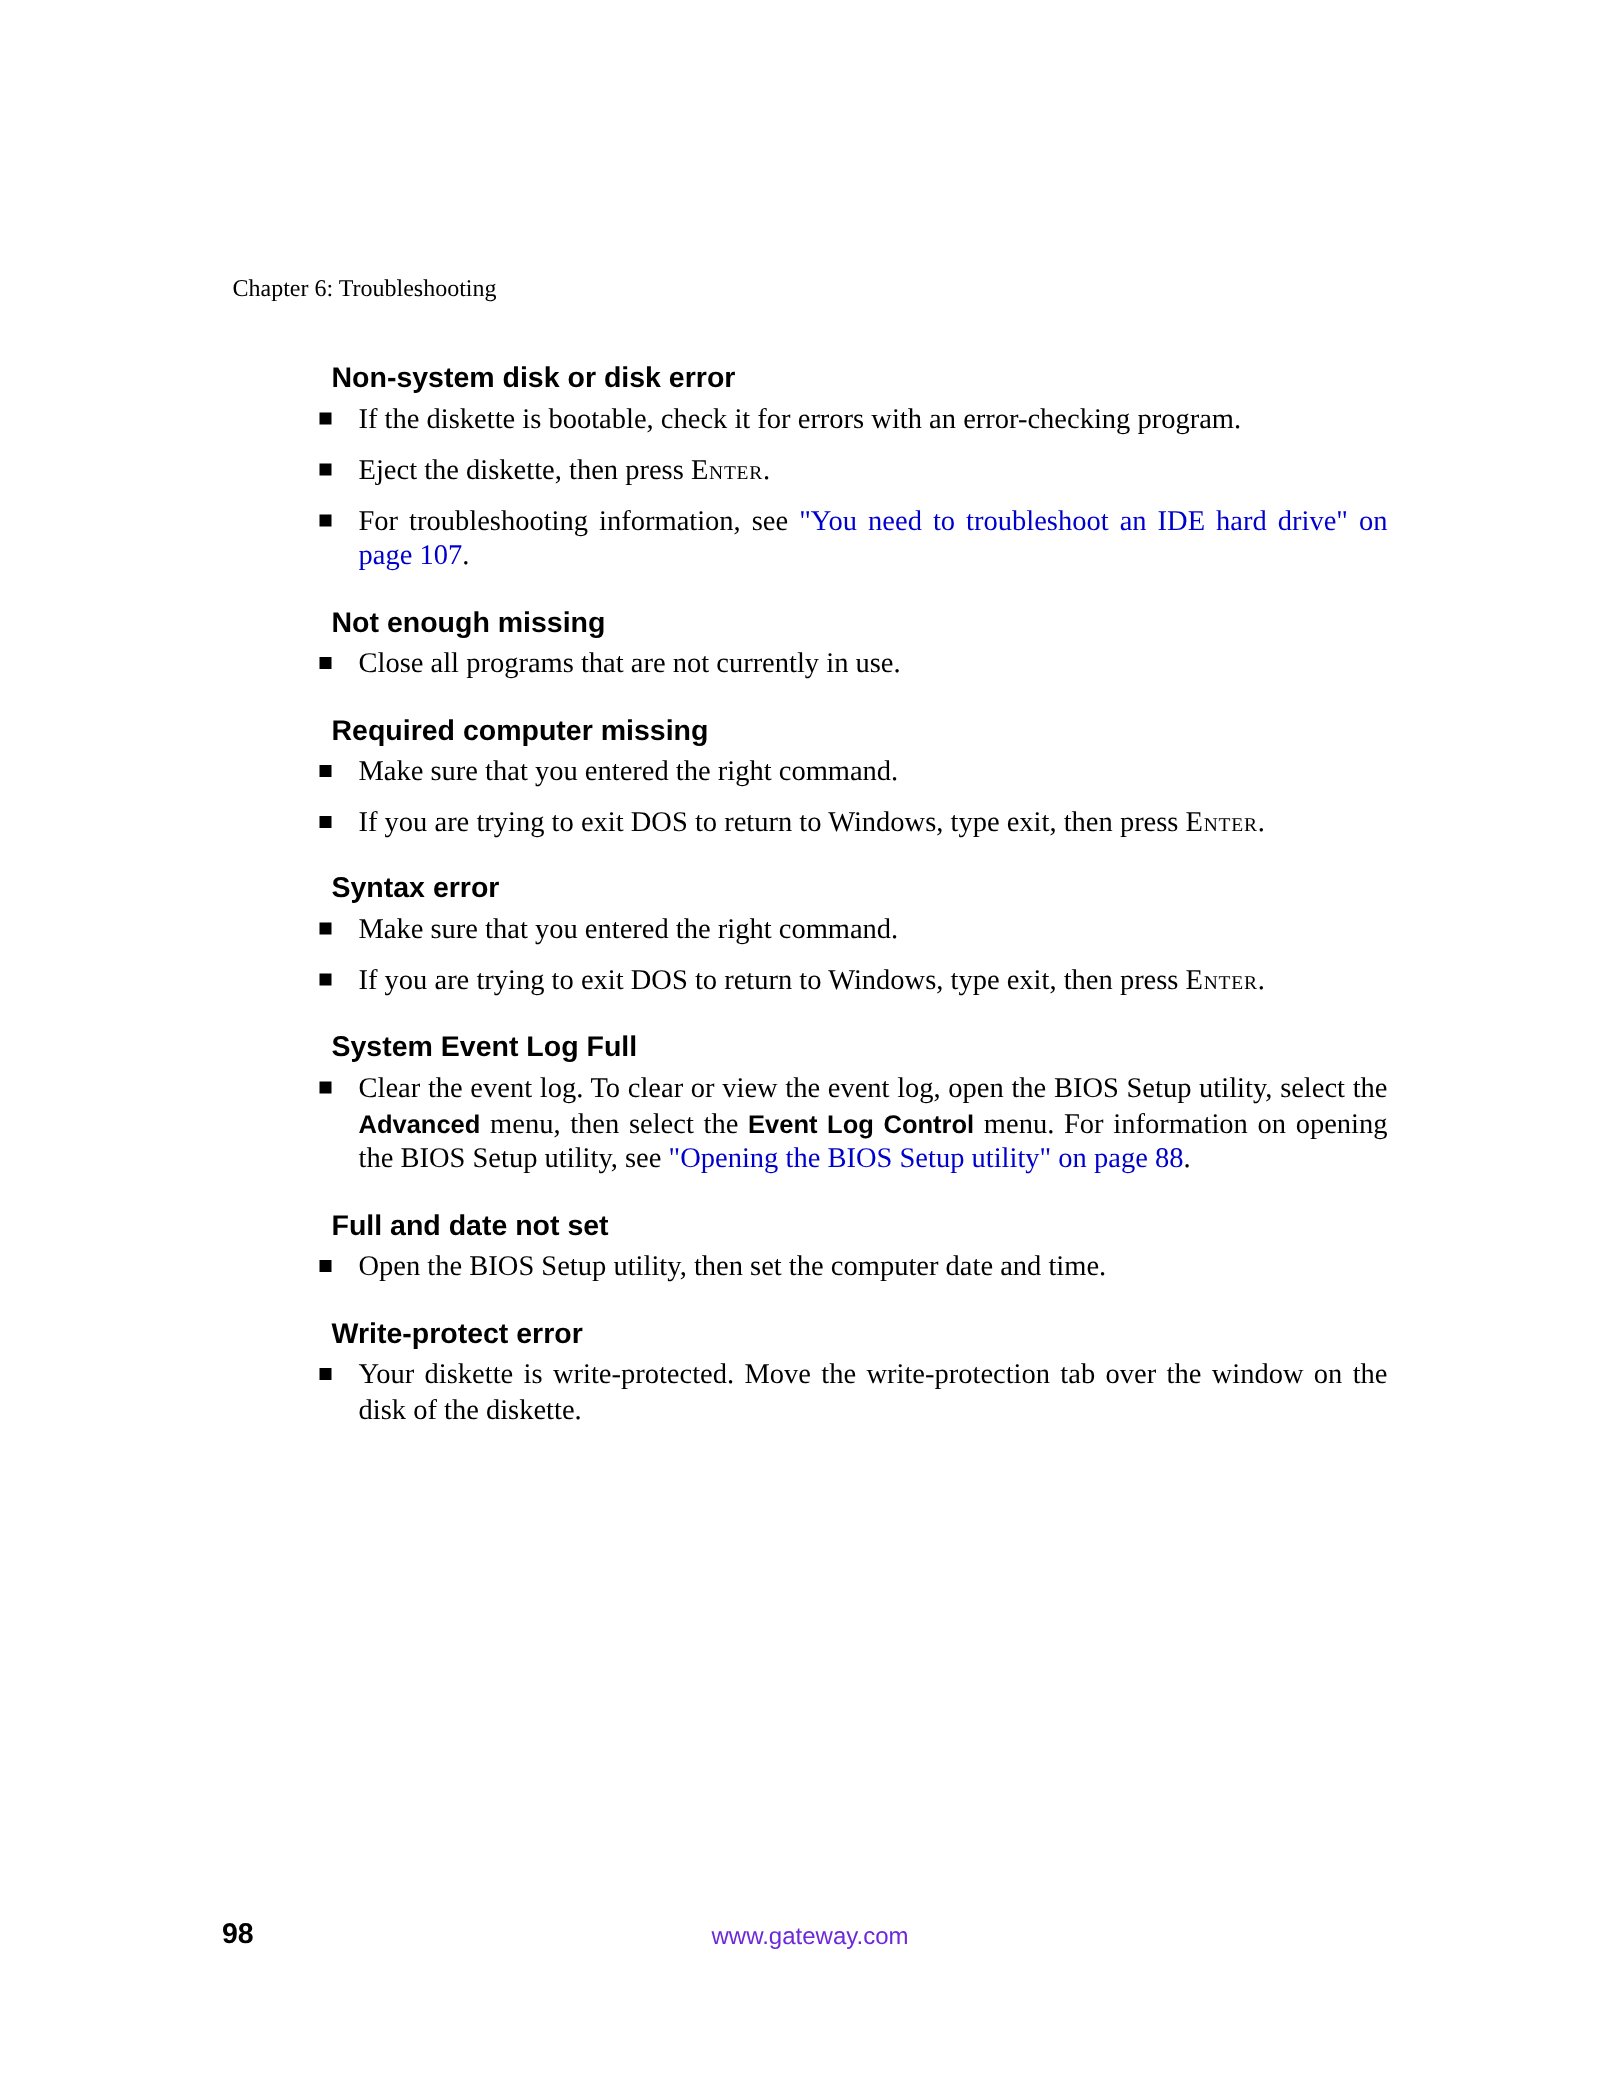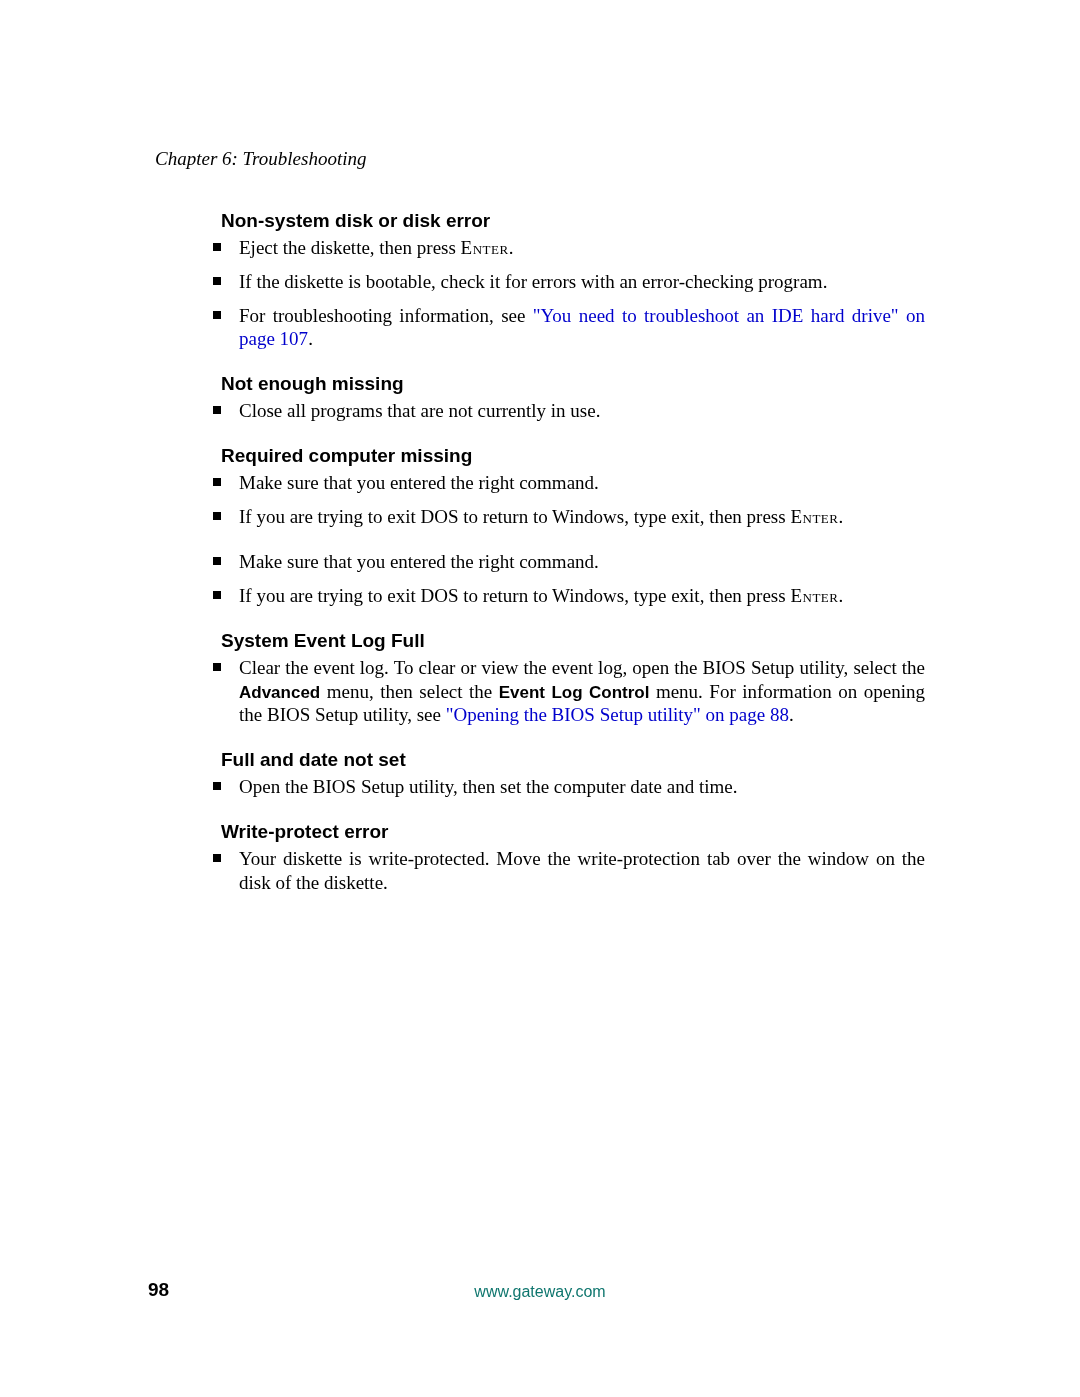--- a/index.html
+++ b/index.html
@@ -8,24 +8,24 @@
       height: 1397px;
       background: #fff;
       font-family: Georgia, 'Times New Roman', serif;
       position: relative;
       color: #000;
     }
     .page {
       padding: 148px 155px 0 155px;
     }
     .chapter-header {
-      font-style: italic;
-      font-size: 19px;
+      font-size: 16px;
       font-family: Georgia, serif;
       margin-bottom: 40px;
+      margin-top: 36px;
     }
     .section {
       margin-bottom: 22px;
       margin-left: 54px;
     }
     .section-title {
       font-family: Arial, Helvetica, sans-serif;
       font-weight: bold;
       font-size: 19px;
       margin-bottom: 4px;
@@ -68,62 +68,63 @@
     }
     .bold-serif { font-weight: normal; }
     .footer {
       position: absolute;
       bottom: 96px;
       left: 0;
       width: 100%;
       text-align: center;
       font-family: Arial, Helvetica, sans-serif;
       font-size: 16px;
-      color: #0f766e;
+      color: #6d28d9;
     }
     .page-num {
       position: absolute;
       left: 148px;
       bottom: 96px;
       font-family: Arial, Helvetica, sans-serif;
       font-weight: bold;
       font-size: 19px;
     }
   </style>
 </head>
 <body>
 
 <div class="page">
   <div class="chapter-header">Chapter 6: Troubleshooting</div>
 
   <div class="section">
     <div class="section-title">Non-system disk or disk error</div>
     <ul class="bullets">
+      <li>If the diskette is bootable, check it for errors with an error-checking program.</li>
       <li><span>Eject the diskette, then press </span><span class="smallcaps">Enter</span><span>.</span></li>
-      <li>If the diskette is bootable, check it for errors with an error-checking program.</li>
       <li><span>For troubleshooting information, see </span><span class="link">"You need to troubleshoot an IDE hard drive" on page 107</span><span>.</span></li>
     </ul>
   </div>
 
   <div class="section">
     <div class="section-title">Not enough missing</div>
     <ul class="bullets">
       <li>Close all programs that are not currently in use.</li>
     </ul>
   </div>
 
   <div class="section">
     <div class="section-title">Required computer missing</div>
     <ul class="bullets">
       <li>Make sure that you entered the right command.</li>
       <li><span>If you are trying to exit DOS to return to Windows, type </span><span class="bold-serif">exit</span><span>, then press </span><span class="smallcaps">Enter</span><span>.</span></li>
     </ul>
   </div>
 
   <div class="section">
+    <div class="section-title">Syntax error</div>
     <ul class="bullets">
       <li>Make sure that you entered the right command.</li>
       <li><span>If you are trying to exit DOS to return to Windows, type </span><span class="bold-serif">exit</span><span>, then press </span><span class="smallcaps">Enter</span><span>.</span></li>
     </ul>
   </div>
 
   <div class="section">
     <div class="section-title">System Event Log Full</div>
     <ul class="bullets">
       <li><span>Clear the event log. To clear or view the event log, open the BIOS Setup utility, select the </span><span class="bold-sans">Advanced</span><span> menu, then select the </span><span class="bold-sans">Event Log Control</span><span> menu. For information on opening the BIOS Setup utility, see </span><span class="link">"Opening the BIOS Setup utility" on page 88</span><span>.</span></li>

